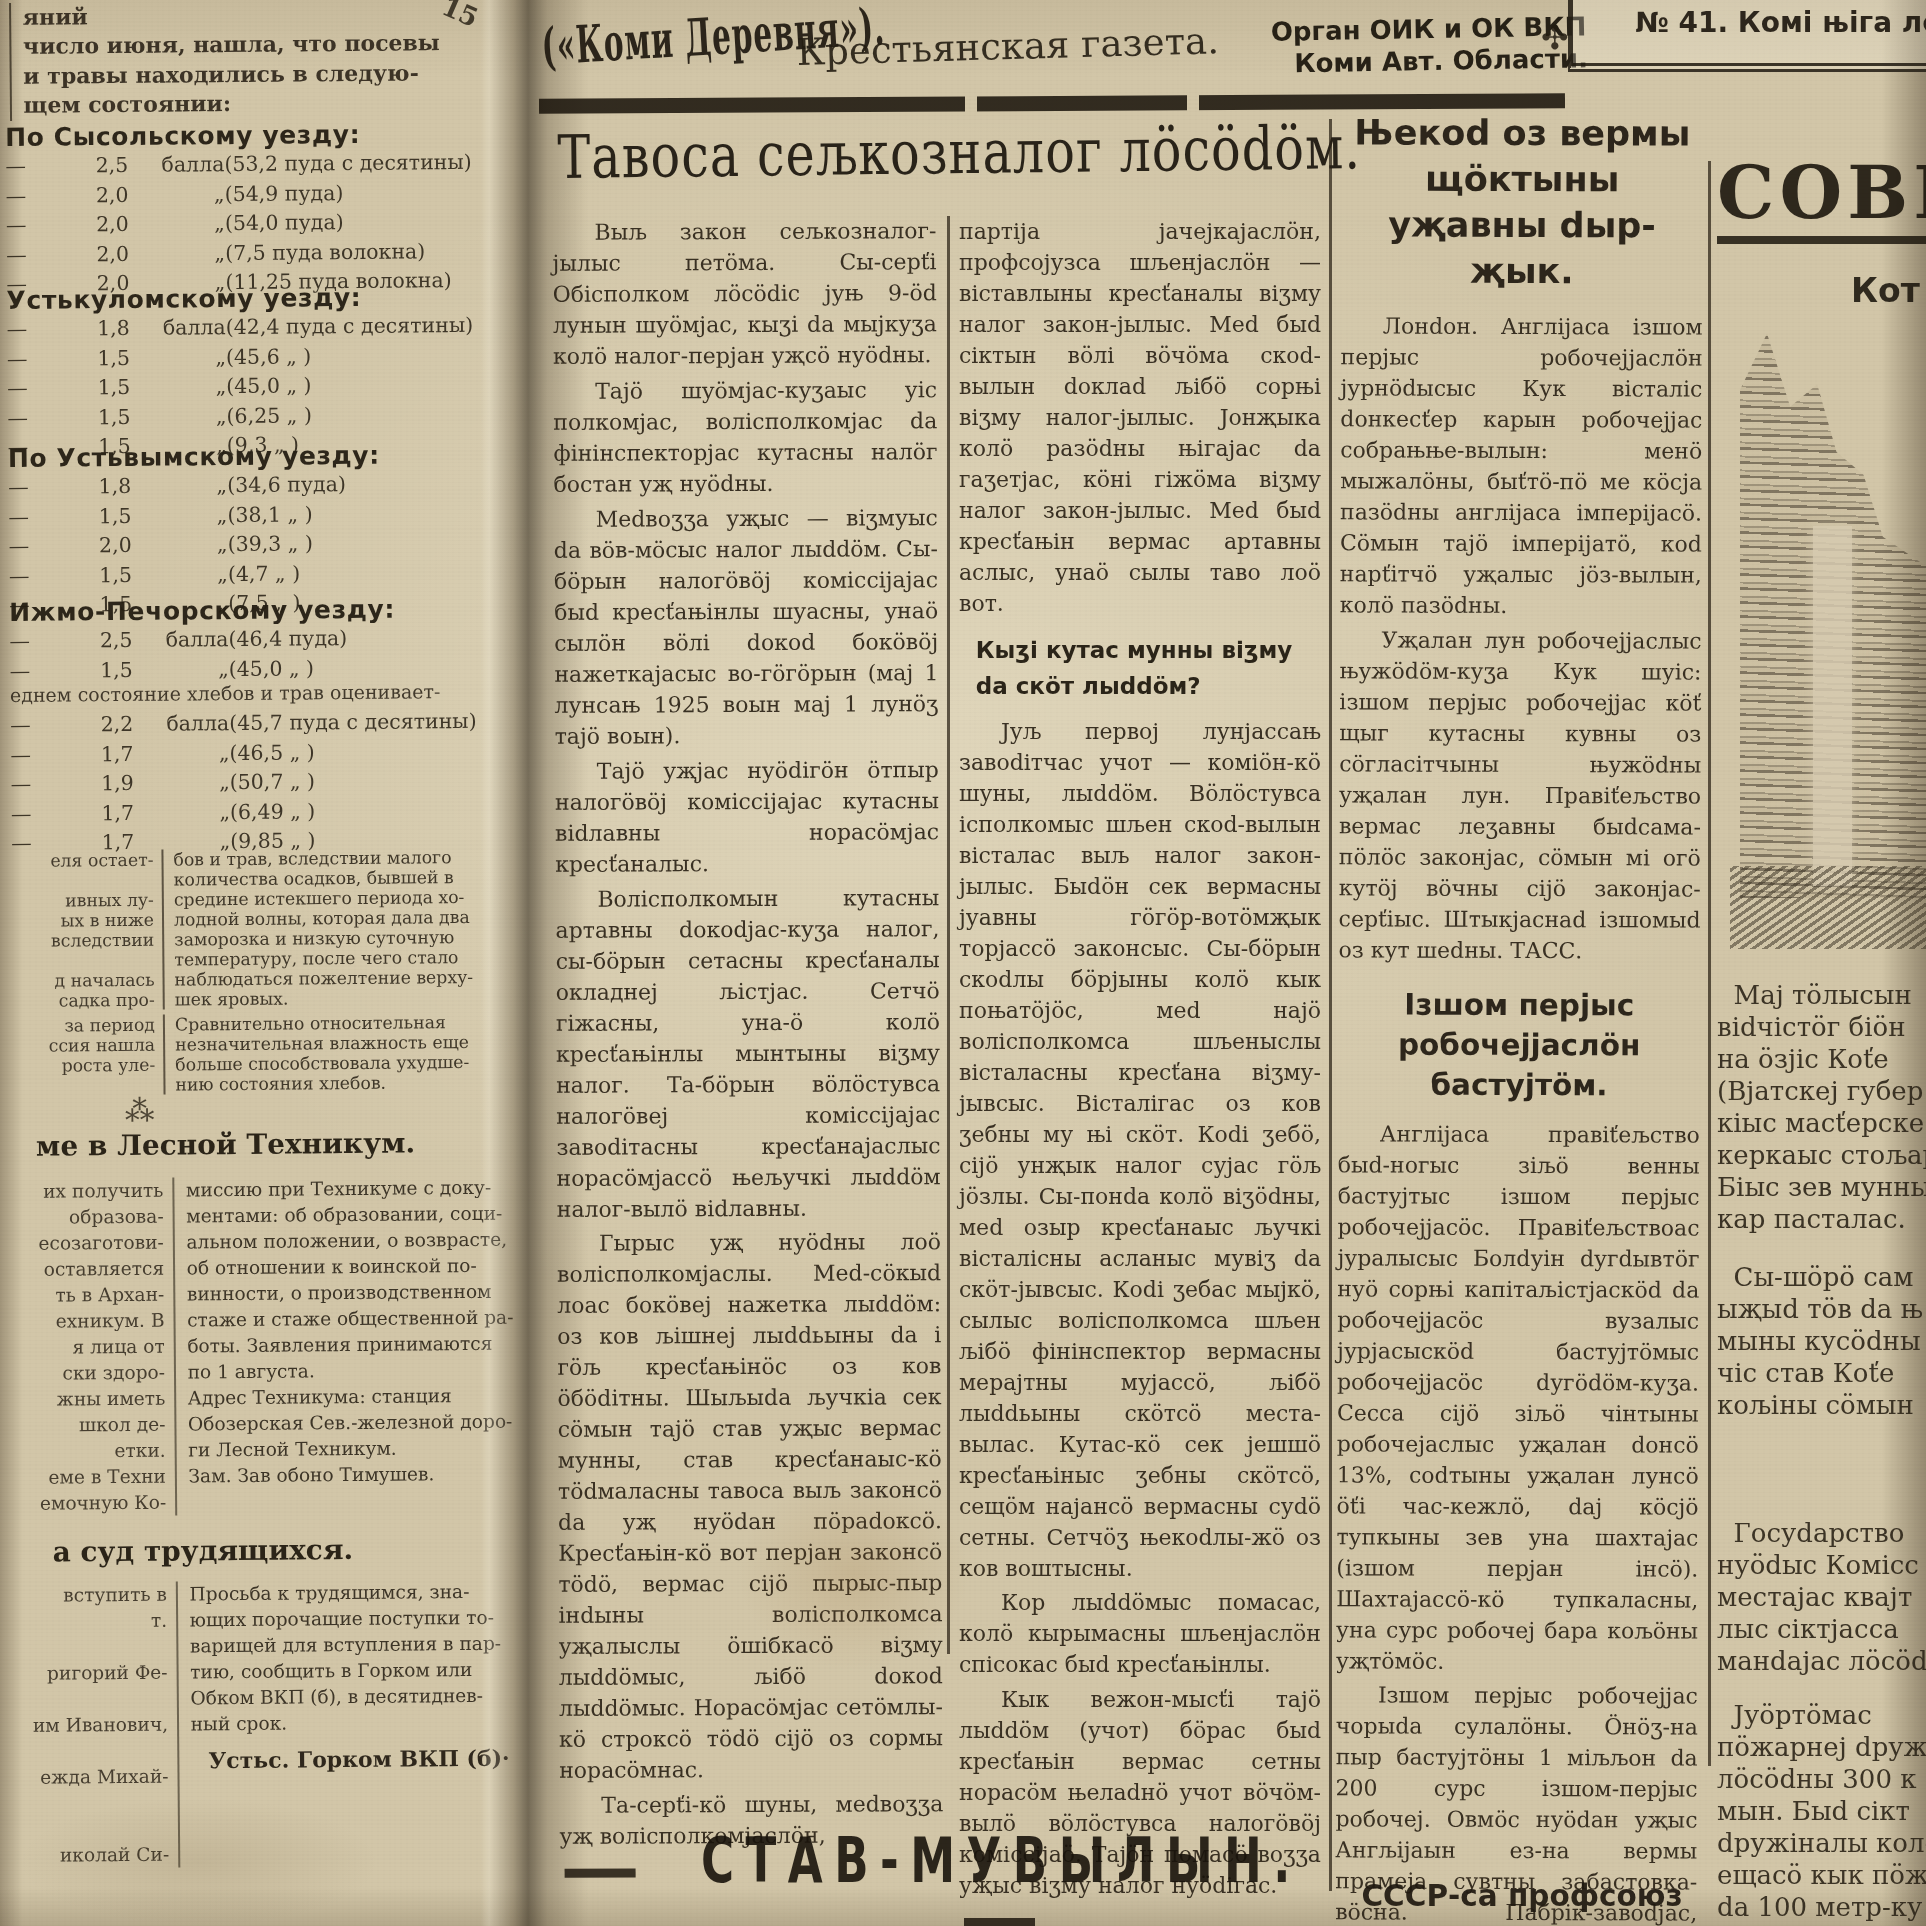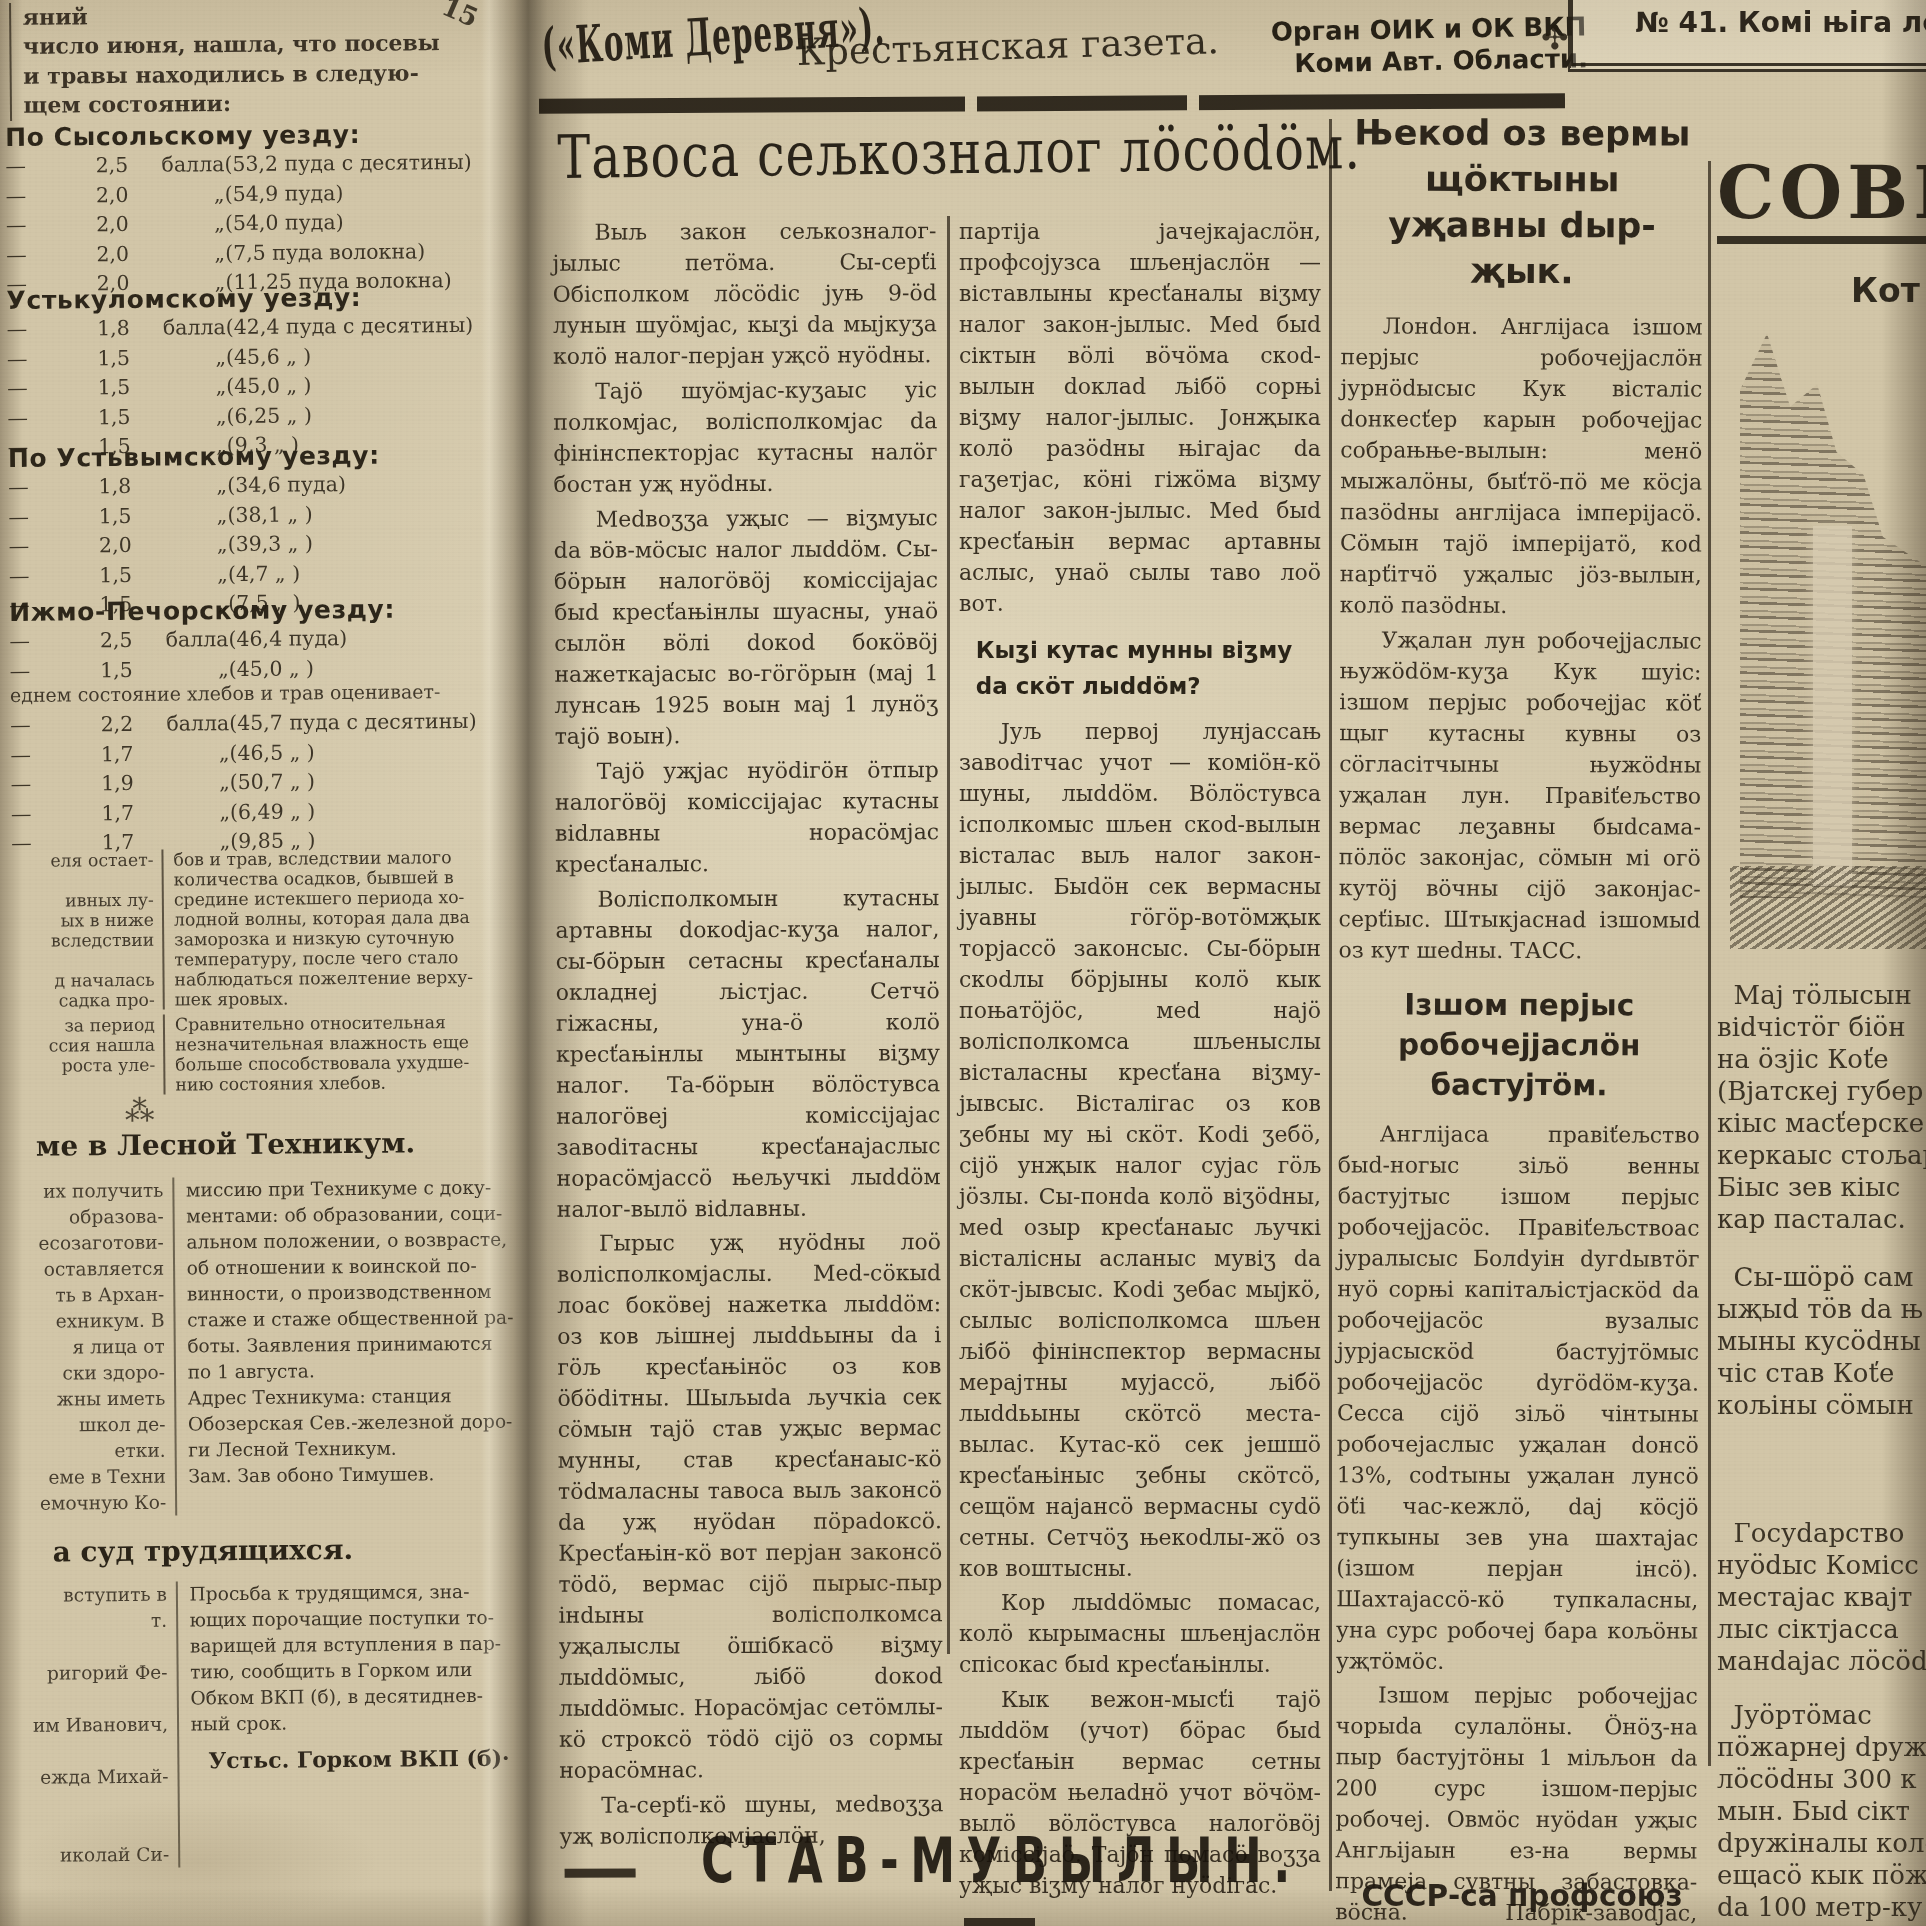--- a/index.html
+++ b/index.html
@@ -458,21 +458,21 @@
       <div class="tower"></div>
       <div class="rubble"></div>
     </div>
     <div class="d-lines g1">
         <div class="ln">&nbsp;&nbsp;Мај тӧлысын</div>
         <div class="ln">вidчістӧг біӧн</div>
         <div class="ln">на ӧзјіс Коťе</div>
         <div class="ln">(Вјатскеј губер</div>
         <div class="ln">кіыс масťерске</div>
         <div class="ln">керкаыс стољар</div>
-        <div class="ln">Біыс зев кіыс</div>
+        <div class="ln">Біыс зев мунны</div>
         <div class="ln">кар пасталас.</div>
       </div>
     <div class="d-lines g2">
         <div class="ln">&nbsp;&nbsp;Сы-шӧрӧ сам</div>
         <div class="ln">ыҗыd тӧв dа њ</div>
         <div class="ln">мыны кусӧdны</div>
         <div class="ln">чіс став Коťе</div>
         <div class="ln">кољіны сӧмын</div>
       </div>
     <div class="d-lines g3">

